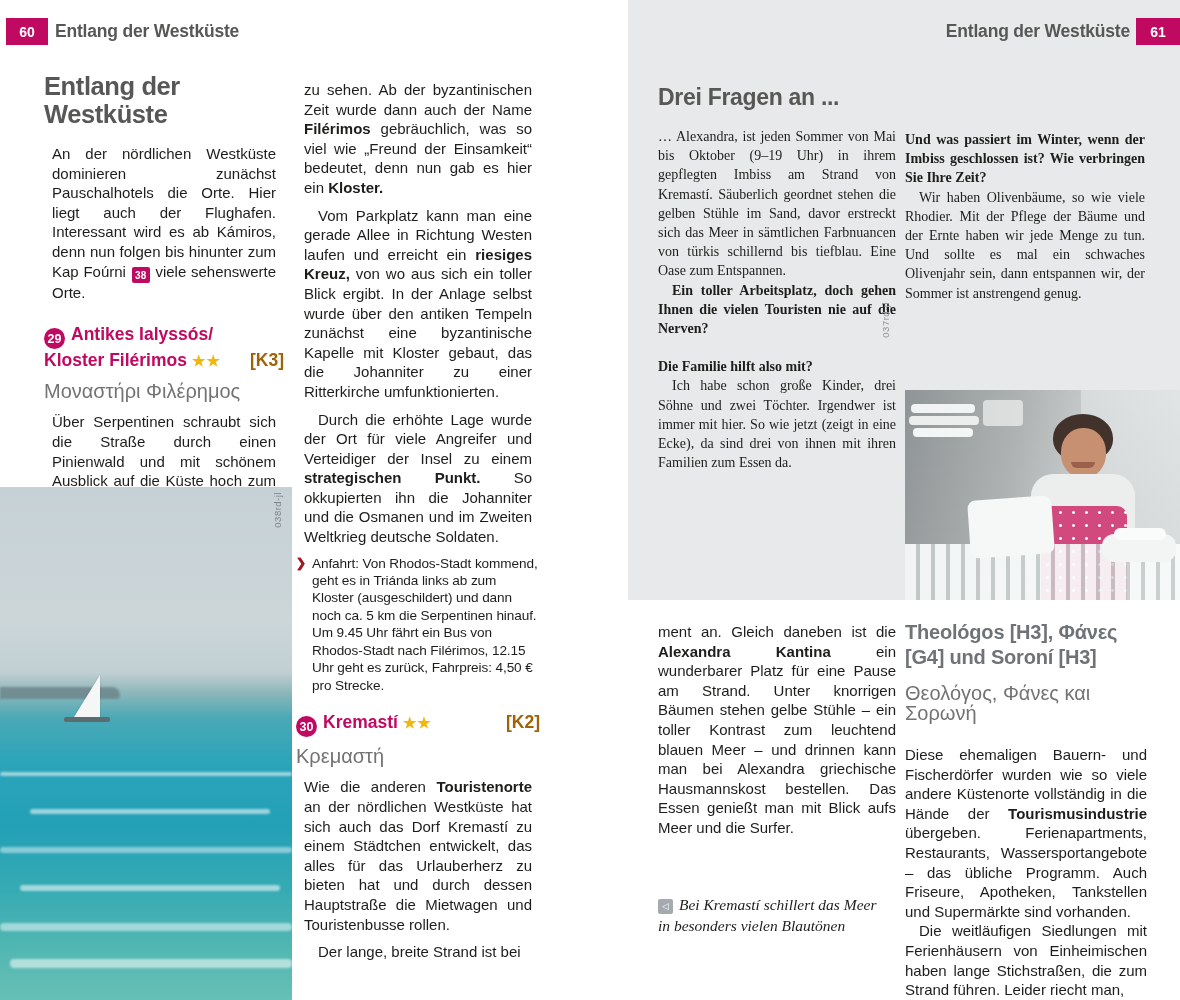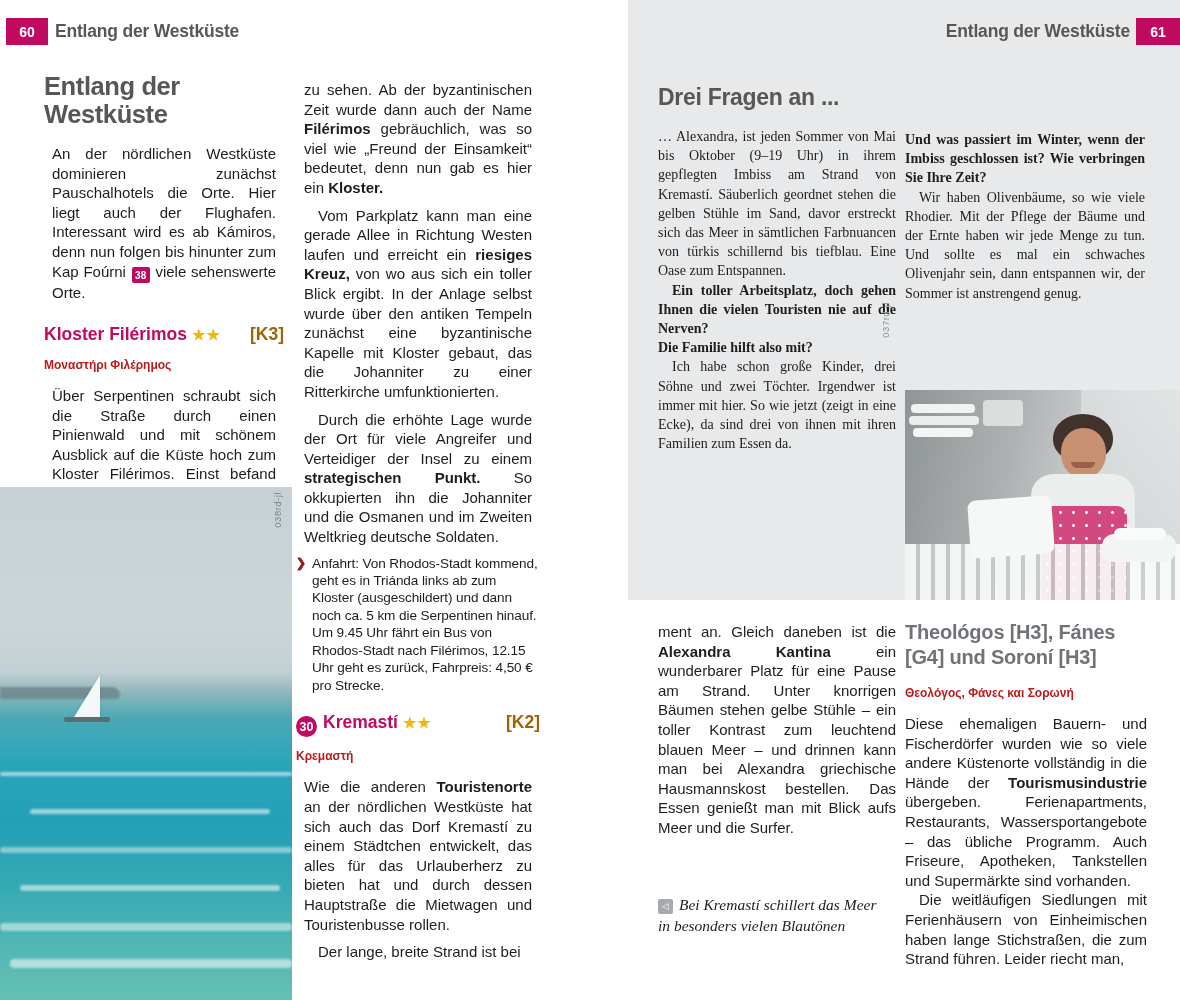--- a/index.html
+++ b/index.html
@@ -33,21 +33,21 @@
     color:#575756;letter-spacing:-0.4px;
   }
   .sect-head{font-size:17.5px;line-height:22px;font-weight:700;color:#c00a61;margin-top:20px;}
   .sect-badge{
     display:inline-flex;width:21px;height:21px;border-radius:50%;
     background:#c00a61;color:#fff;font-size:12.5px;font-weight:700;
     align-items:center;justify-content:center;margin-right:6px;vertical-align:-3px;
   }
   .stars{color:#f1b70a;font-size:15px;letter-spacing:1px;margin-left:5px;}
   .mapref{float:right;color:#a16207;font-weight:700;}
-  .greek{font-size:12px;line-height:20px;font-weight:700;color:#b91c1c;margin:9px 0 11px 0;}
+  .greek{font-size:20px;line-height:20px;font-weight:400;color:#737373;margin:9px 0 11px 0;}
   .inline-badge{
     display:inline-flex;width:18px;height:16px;border-radius:2px;
     background:#c00a61;color:#fff;font-size:10px;font-weight:700;
     align-items:center;justify-content:center;vertical-align:-2px;margin:0 1px;
   }
   .info-list{margin-top:7px;}
   .info-item{
     position:relative;padding-left:16px;font-size:13.6px;line-height:17.4px;
     letter-spacing:-0.1px;text-align:left;
   }
@@ -82,21 +82,21 @@
   
   .panel{position:absolute;left:628px;top:0;width:552px;height:600px;background:#e8e9eb;}
   .iv-heading{
     position:absolute;left:658px;top:84px;font-size:23px;font-weight:700;color:#575756;
     letter-spacing:-0.3px;
   }
   .serif-col{position:absolute;font-family:"Liberation Serif", serif;}
   .serif-col p{margin:0;font-size:14px;line-height:19.2px;text-align:justify;}
   .serif-col p.ind{text-indent:14px;}
   .serif-col p.q{font-weight:700;font-family:Liberation Serif, serif;}
-  .serif-col p.gap{}
+  .serif-col p.gap{margin-top:19px;}
 
   .lower-col p{margin:0;font-size:15px;line-height:19.6px;text-align:justify;}
   .lower-col p.ind{text-indent:14px;}
   h3.sub-heading{
     margin:0 0 13px 0;font-size:20px;line-height:25px;font-weight:700;color:#6f7377;
     letter-spacing:-0.2px;
   }
   .caption{
     position:absolute;left:658px;top:894px;width:232px;
     font-family:"Liberation Serif", serif;font-style:italic;
@@ -112,20 +112,21 @@
 <body>
 
 <div class="pagenum-box" style="left:6px;">60</div>
 <div class="hdr-title" style="left:55px;">Entlang der Westküste</div>
 
 <div class="col" style="left:44px;top:72px;width:240px;">
   <h1 class="page-title">Entlang der Westküste</h1>
   <p><span>An der nördlichen Westküste dominieren zunächst Pauschalhotels die Orte. Hier liegt auch der Flughafen. Interessant wird es ab Kámiros, denn nun folgen bis hinunter zum Kap Foúrni </span><span class="inline-badge">38</span><span> viele sehenswerte Orte.</span></p>
 
   <div class="sect-head">
+    <div><span class="sect-badge">29</span><span>Antikes Ialyssós/</span></div>
     <div><span class="mapref">[K3]</span><span>Kloster Filérimos</span><span class="stars">★★</span></div>
   </div>
   <div class="greek">Μοναστήρι Φιλέρημος</div>
   <p><span>Über Serpentinen schraubt sich die Straße durch einen Pinienwald und mit schönem Ausblick auf die Küste hoch zum Kloster Filérimos. Einst befand sich hier die antike Stadt </span><span class="b">Ialyssós</span><span>, doch nur ganz wenige Fundamentreste zweier Tempel sind noch</span></p>
 </div>
 
 <div class="col" style="left:296px;top:72px;width:244px;">
   <p><span>zu sehen. Ab der byzantinischen Zeit wurde dann auch der Name </span><span class="b">Filérimos</span><span> gebräuchlich, was so viel wie „Freund der Einsamkeit“ bedeutet, denn nun gab es hier ein </span><span class="b">Kloster.</span></p>
   <p class="ind"><span>Vom Parkplatz kann man eine gerade Allee in Richtung Westen laufen und erreicht ein </span><span class="b">riesiges Kreuz,</span><span> von wo aus sich ein toller Blick ergibt. In der Anlage selbst wurde über den antiken Tempeln zunächst eine byzantinische Kapelle mit Kloster gebaut, das die Johanniter zu einer Ritterkirche umfunktionierten.</span></p>
   <p class="ind"><span>Durch die erhöhte Lage wurde der Ort für viele Angreifer und Verteidiger der Insel zu einem </span><span class="b">strategischen Punkt.</span><span> So okkupierten ihn die Johanniter und die Osmanen und im Zweiten Weltkrieg deutsche Soldaten.</span></p>
@@ -200,17 +201,17 @@
 
 <div class="col lower-col" style="left:658px;top:622px;width:238px;">
   <p><span>ment an. Gleich daneben ist die </span><span class="b">Alexandra Kantina</span><span> ein wunderbarer Platz für eine Pause am Strand. Unter knorrigen Bäumen stehen gelbe Stühle – ein toller Kontrast zum leuchtend blauen Meer – und drinnen kann man bei Alexandra griechische Hausmannskost bestellen. Das Essen genießt man mit Blick aufs Meer und die Surfer.</span></p>
 </div>
 
 <div class="caption">
   <span class="caption-chip">◁</span><span>Bei Kremastí schillert das Meer in besonders vielen Blautönen</span>
 </div>
 
 <div class="col lower-col" style="left:905px;top:620px;width:242px;">
-  <h3 class="sub-heading">Theológos [H3], Fánes [G4] und Soroní [H3]</h3>
-  <div class="greek" style="margin:0 0 11px 0;">Θεολόγος, Φάνες και Σορωνή</div>
+  <h3 class="sub-heading">Theológos [H3], Φάνες [G4] und Soroní [H3]</h3>
+  <div class="greek" style="margin:0 0 22px 0;">Θεολόγος, Φάνες και Σορωνή</div>
   <p><span>Diese ehemaligen Bauern- und Fischerdörfer wurden wie so viele andere Küstenorte vollständig in die Hände der </span><span class="b">Tourismusindustrie</span><span> übergeben. Ferienapartments, Restaurants, Wassersportangebote – das übliche Programm. Auch Friseure, Apotheken, Tankstellen und Supermärkte sind vorhanden.</span></p>
   <p class="ind"><span>Die weitläufigen Siedlungen mit Ferienhäusern von Einheimischen haben lange Stichstraßen, die zum Strand führen. Leider riecht man,</span></p>
 </div>
 
 </body></html>

